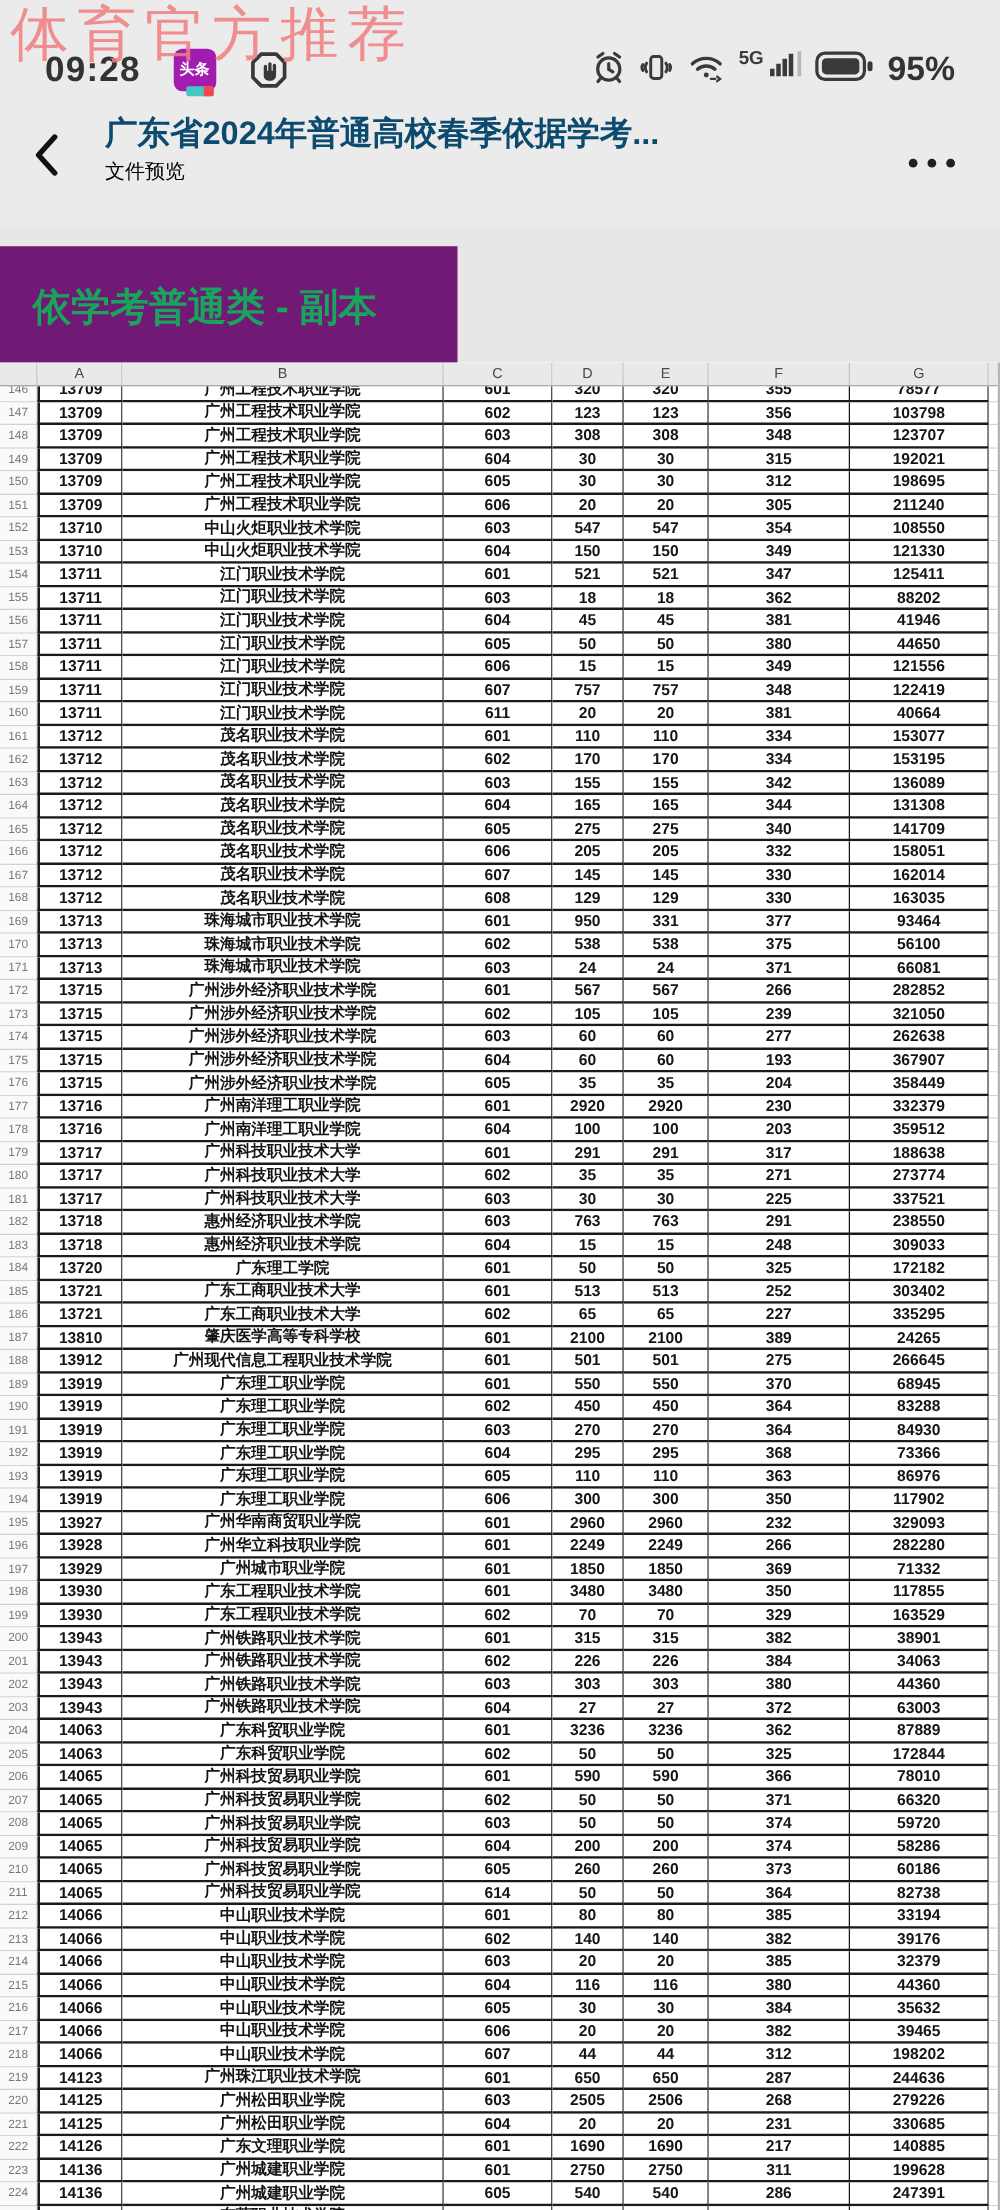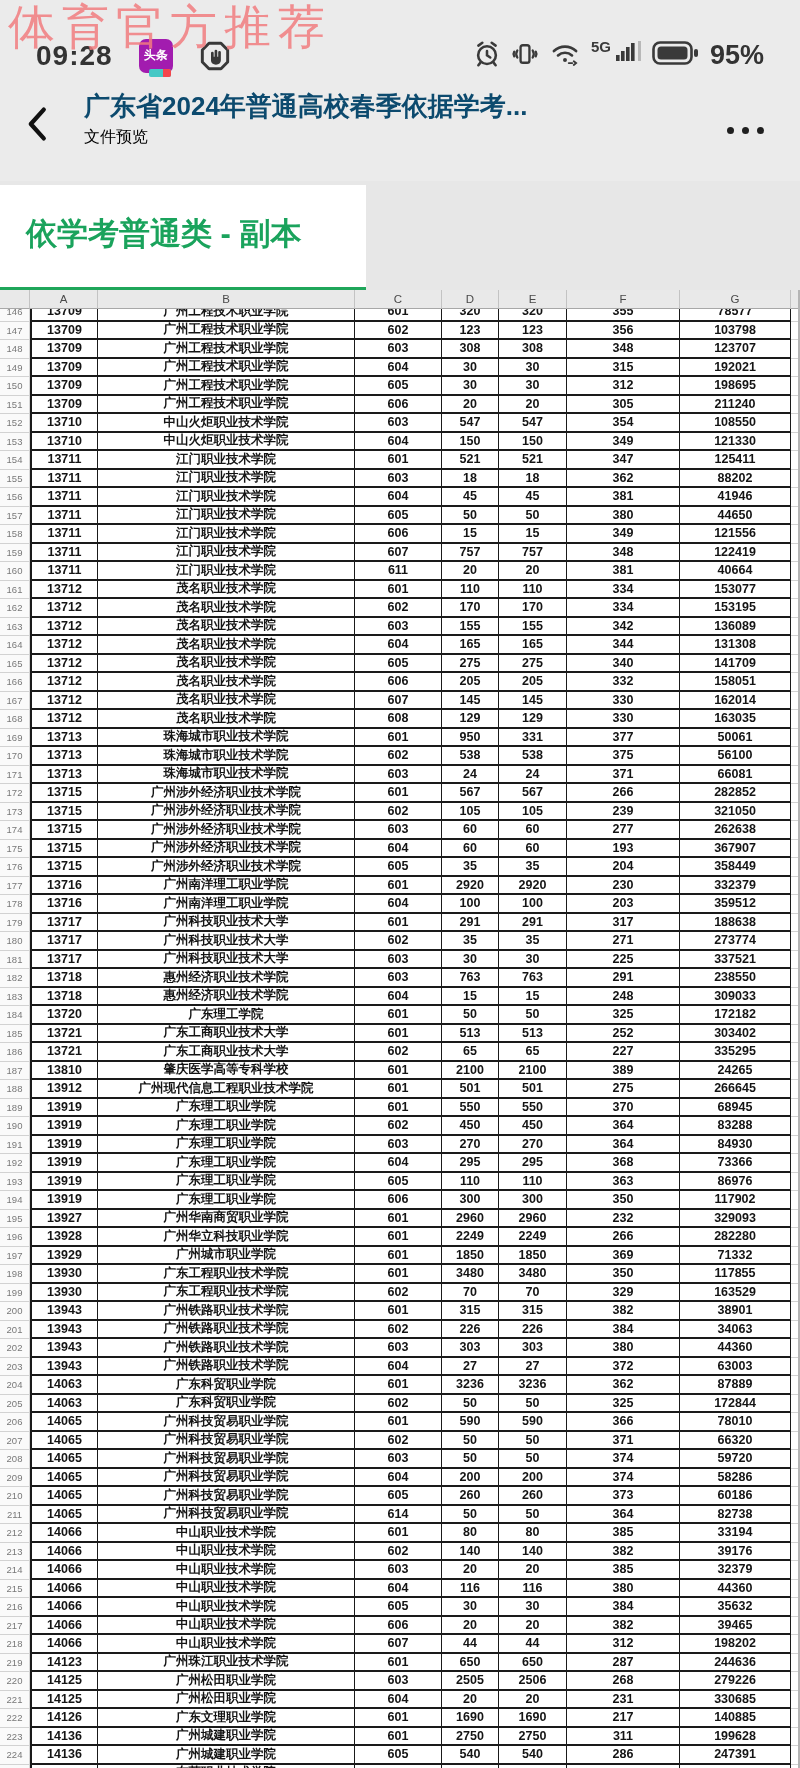--- a/index.html
+++ b/index.html
@@ -47,21 +47,21 @@
   .nav-titles{ position:absolute; left:84px; top:4px; width:580px; overflow:hidden; }
   .nav-title{
     font-size:26px; font-weight:700; color:#0c4a6e; white-space:nowrap;
     overflow:hidden; line-height:1.35;
   }
   .nav-sub{ font-size:16px; color:#000000; margin-top:3px; }
   .more-btn{ position:absolute; right:36px; top:42px; display:flex; gap:8px; }
   .more-btn i{ width:7px; height:7px; border-radius:50%; background:#1f1f1f; display:block; }
   
   .tab-row{ position:absolute; top:181px; left:0; width:100%; height:109px; background:#e7e7e7; }
-  .sheet-tab{ position:absolute; left:0; top:4px; width:366px; height:109px; background:#ffffff; }
+  .sheet-tab{ position:absolute; left:0; top:16px; width:366px; height:109px; background:#701a75; }
   .tab-label{
     padding-left:26px; line-height:98px; font-size:31px; font-weight:700;
     white-space:nowrap; color:#1aa35c;
   }
   .tab-underline{ position:absolute; left:0; bottom:0; width:366px; height:7px; background:#1fa65a; }
   
   .table-viewport{
     position:absolute; top:290px; left:0; width:800px; height:1478px;
     background:#fff; overflow:hidden; border-right:2px solid #b5b5b5;
   }
@@ -440,21 +440,21 @@
           <div class="c-h"></div>
         </div>
         <div class="srow">
           <div class="c-rn">169</div>
           <div class="c-d first">13713</div>
           <div class="c-d">珠海城市职业技术学院</div>
           <div class="c-d">601</div>
           <div class="c-d">950</div>
           <div class="c-d">331</div>
           <div class="c-d">377</div>
-          <div class="c-d">50061</div>
+          <div class="c-d">93464</div>
           <div class="c-h"></div>
         </div>
         <div class="srow">
           <div class="c-rn">170</div>
           <div class="c-d first">13713</div>
           <div class="c-d">珠海城市职业技术学院</div>
           <div class="c-d">602</div>
           <div class="c-d">538</div>
           <div class="c-d">538</div>
           <div class="c-d">375</div>

